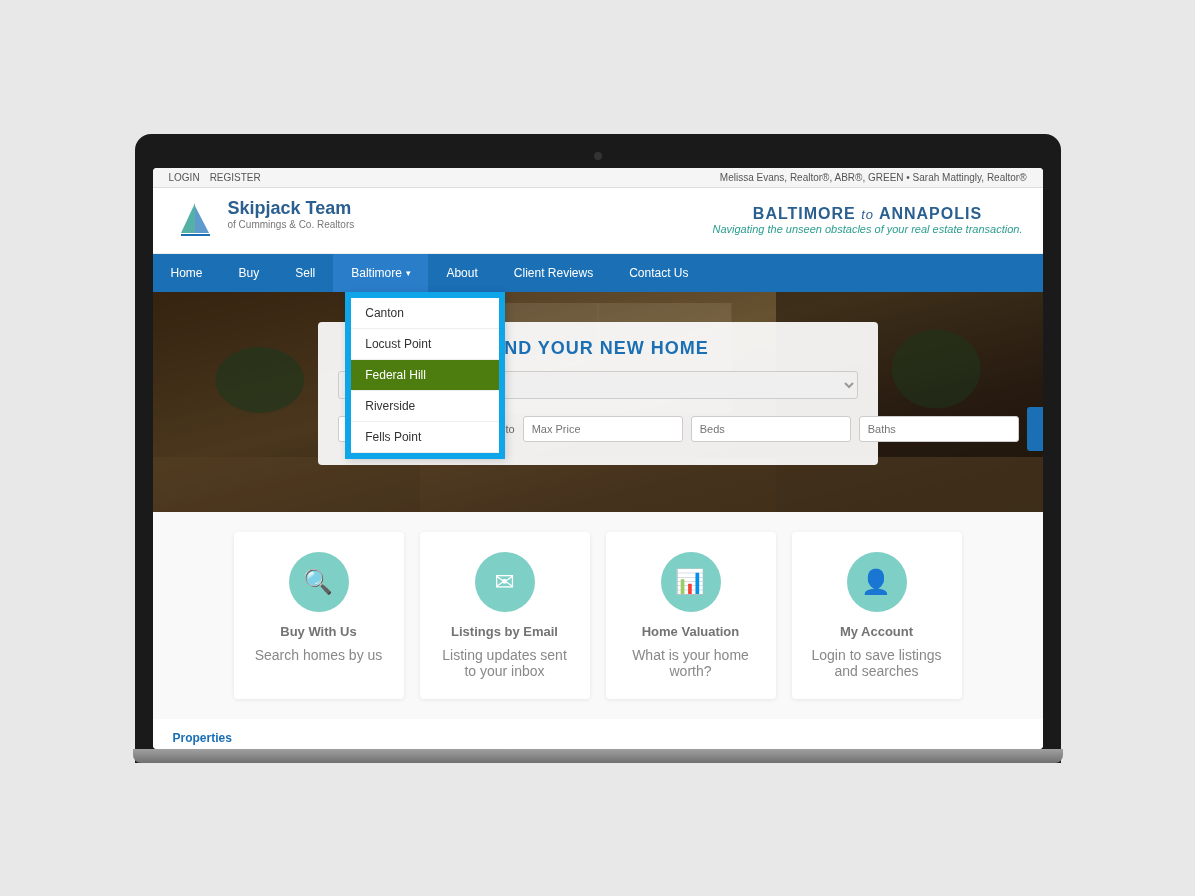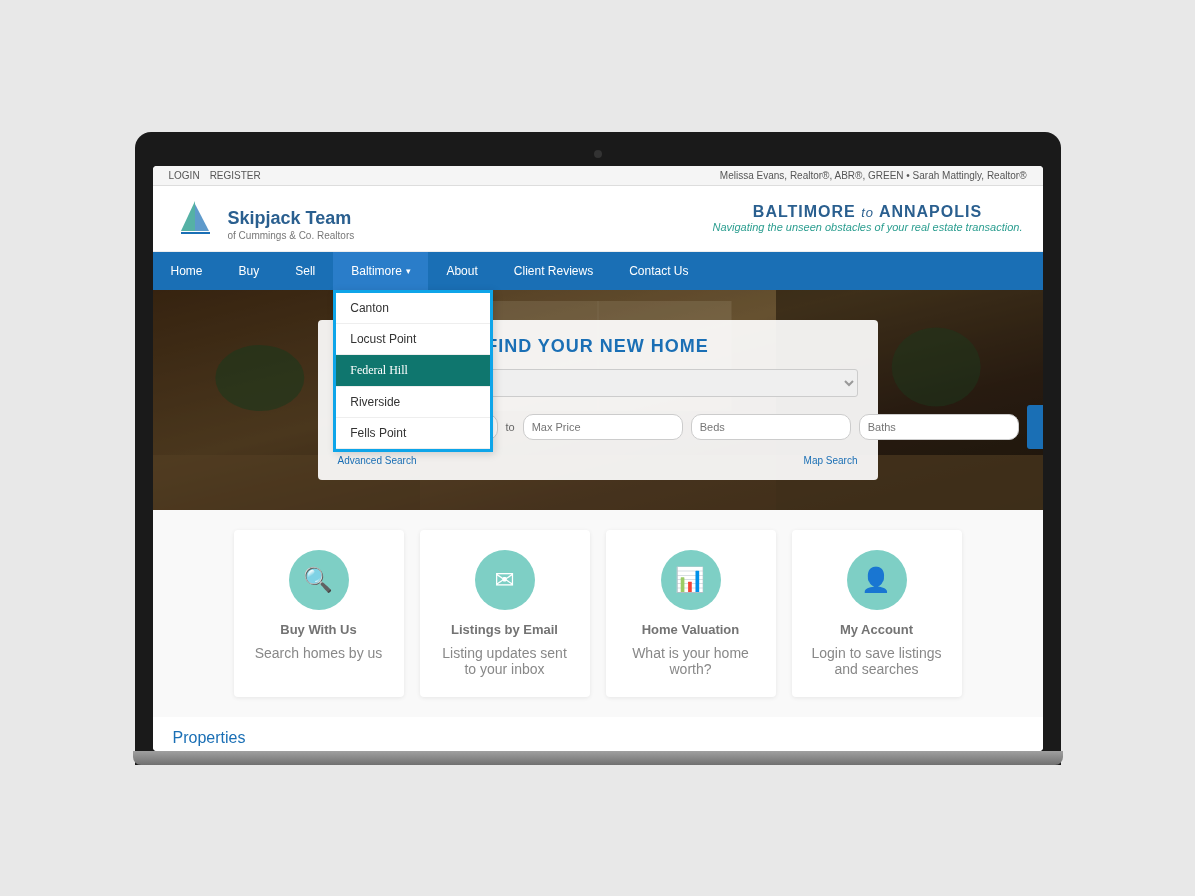--- a/index.html
+++ b/index.html
@@ -91,21 +91,21 @@
     .header {
       background: #fff;
       padding: 10px 20px;
       display: flex;
       justify-content: space-between;
       align-items: center;
       border-bottom: 1px solid #eee;
     }
     .logo-area {
       display: flex;
-      align-items: flex-end;
+      align-items: flex-start;
       gap: 10px;
     }
     .logo-icon {
       width: 45px;
       height: 45px;
     }
     .logo-text h1 {
       color: #2a5f8f;
       font-size: 18px;
       font-weight: bold;
@@ -155,39 +155,38 @@
     .nav-item.active { background: #2a7dc9; }
     .nav-item .caret { font-size: 9px; }
 
     
     .dropdown-container {
       position: relative;
     }
     .dropdown-menu {
       position: absolute;
       top: 100%;
-      left: 0;
+      left: 12px;
       background: #fff;
-      border: 3px solid #0ea5e9;
+      border: 6px solid #0ea5e9;
       min-width: 160px;
       z-index: 100;
       box-shadow: 2px 2px 8px rgba(0,0,0,0.15);
     }
     .dropdown-menu a {
       display: block;
       padding: 8px 14px;
       color: #333;
       text-decoration: none;
       font-size: 12px;
       border-bottom: 1px solid #eee;
     }
     .dropdown-menu a.highlighted {
-      background: #0f766e;
+      background: #4d7c0f;
       color: #fff;
-      font-family: Liberation Serif, serif;
     }
 
     
     .hero {
       position: relative;
       height: 220px;
       overflow: hidden;
     }
     .hero-bg {
       width: 100%;
@@ -237,21 +236,21 @@
     }
     .search-row2 {
       display: flex;
       gap: 8px;
       align-items: center;
     }
     .search-row2 input {
       flex: 1;
       padding: 6px 8px;
       border: 1px solid #ccc;
-      border-radius: 10px;
+      border-radius: 3px;
       font-size: 11px;
       color: #999;
     }
     .to-label {
       color: #666;
       font-size: 11px;
     }
     .search-btn {
       background: #1a6fb5;
       color: #fff;
@@ -313,22 +312,22 @@
       font-size: 14px;
     }
 
     
     .properties-section {
       padding: 12px 20px 4px;
       background: #fff;
     }
     .properties-title {
       color: #1a6fb5;
-      font-size: 16px;
-      font-weight: normal;
+      font-size: 12px;
+      font-weight: bold;
     }
   </style>
 </head>
 <body>
 
 <div class="macbook-outer">
   <div class="macbook-screen-bezel">
     <div class="macbook-camera"></div>
     <div class="macbook-screen">
 
@@ -422,24 +421,20 @@
               </select>
             </div>
             <div class="search-row2">
               <input type="text" placeholder="Min Price" style="">
               <span class="to-label">to</span>
               <input type="text" placeholder="Max Price" style="">
               <input type="text" placeholder="Beds" style="">
               <input type="text" placeholder="Baths" style="">
               <button class="search-btn">SEARCH NOW</button>
             </div>
-            <div class="search-links">
-              <a>Advanced Search</a>
-              <a>Map Search</a>
-            </div>
           </div>
         </div>
 
         <div class="features">
           <div class="feature-card">
             <div class="feature-icon">🔍</div>
             <div class="feature-title">Buy With Us</div>
             <div class="feature-desc">Search homes by us</div>
           </div>
           <div class="feature-card">

